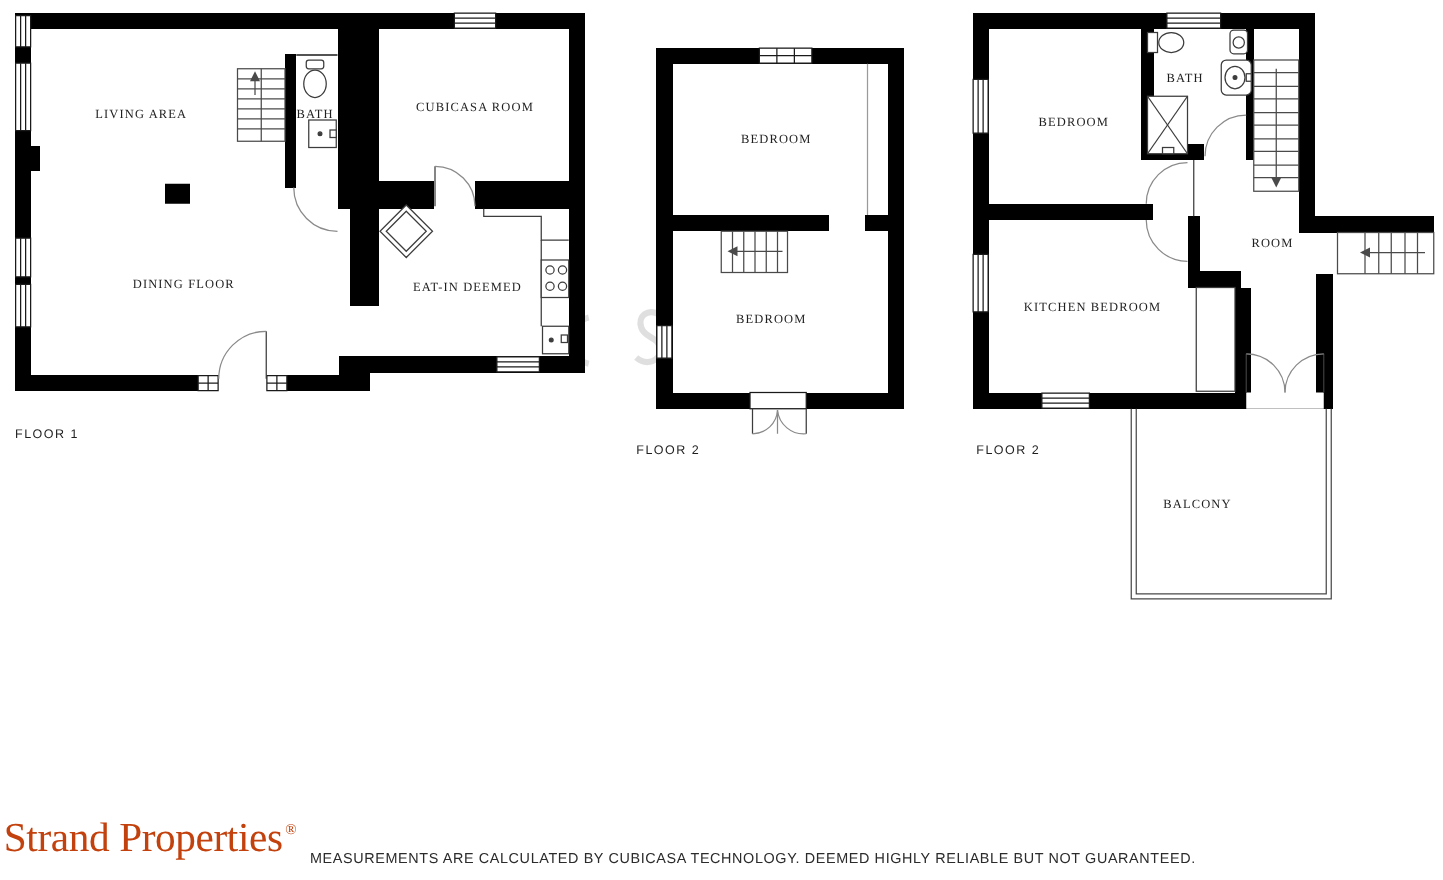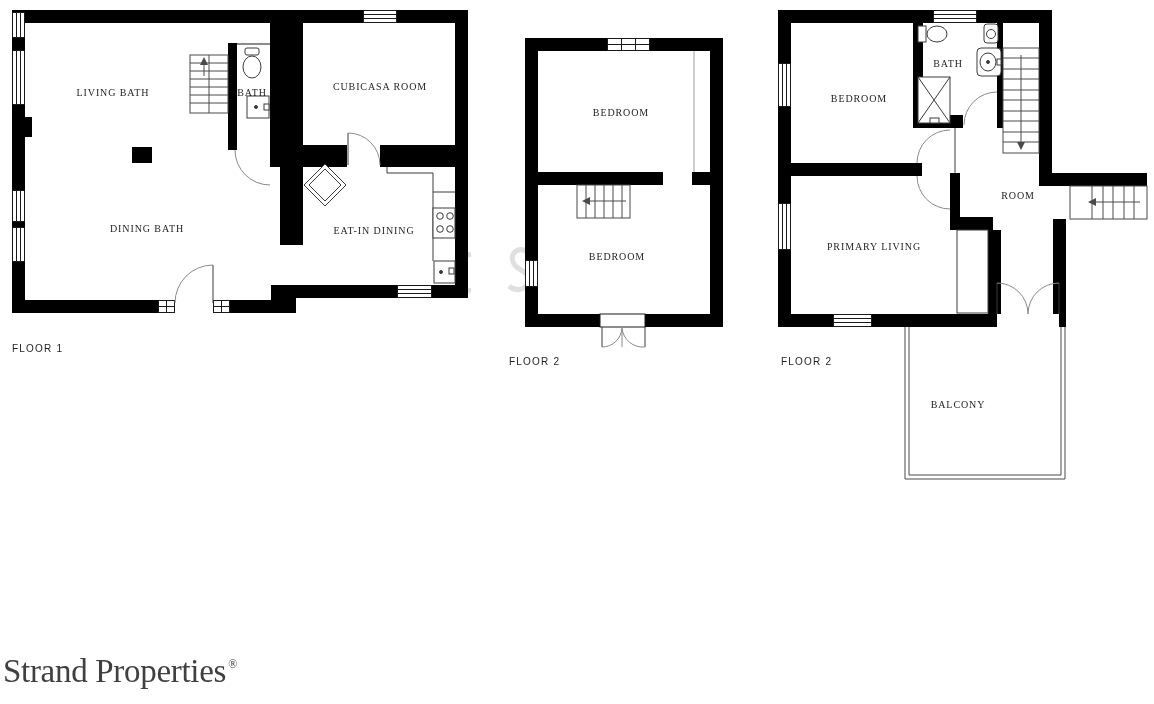--- a/index.html
+++ b/index.html
@@ -4,21 +4,21 @@
 <style>
   html,body{margin:0;padding:0;background:#fff;}
   .stage{position:relative;width:1154px;height:704px;background:#ffffff;overflow:hidden;
          font-family:"Liberation Sans",sans-serif;}
   svg{position:absolute;left:0;top:0;}
   .rlabel{position:absolute;transform:translate(-50%,-50%);font-size:10px;letter-spacing:.9px;
           color:#1f1f1f;white-space:nowrap;font-family:Liberation Serif, serif;}
   .flabel{position:absolute;transform:translateY(-50%);font-size:10px;letter-spacing:1.2px;
           color:#1f1f1f;white-space:nowrap;}
   .brand{position:absolute;left:3px;top:653px;font-family:"Liberation Serif","DejaVu Serif",serif;
-         font-size:33px;color:#404040;letter-spacing:-.3px;}
+         font-size:33px;color:#c2410c;letter-spacing:-.3px;}
   .brand .rmark{font-size:12px;vertical-align:14px;margin-left:2px;}
   .disclaimer{position:absolute;left:248px;top:681px;font-size:11.5px;letter-spacing:.5px;
               color:#2b2b2b;white-space:nowrap;}
 </style>
 </head>
 <body>
 
 <div class="stage">
 
 <svg width="1154" height="704" viewBox="0 0 1154 704">
@@ -284,32 +284,33 @@
       <path d="M1059 283 A31 31 0 0 0 1028 314"></path>
     </g>
 
     <g stroke="#4a4a4a" stroke-width="1" fill="none">
       <path d="M905 327 L905 479 L1065 479 L1065 327"></path>
       <path d="M909 327 L909 475 L1061 475 L1061 327"></path>
     </g>
   </g>
 </svg>
 
-<div class="rlabel" style="left:113px;top:92px">LIVING BATH</div>
+<div class="rlabel" style="left:113px;top:92px">LIVING AREA</div>
 <div class="rlabel" style="left:252px;top:92px">BATH</div>
 <div class="rlabel" style="left:380px;top:86px">CUBICASA ROOM</div>
-<div class="rlabel" style="left:147px;top:228px">DINING BATH</div>
-<div class="rlabel" style="left:374px;top:230px">EAT-IN DINING</div>
+<div class="rlabel" style="left:147px;top:228px">DINING FLOOR</div>
+<div class="rlabel" style="left:374px;top:230px">EAT-IN DEEMED</div>
 <div class="rlabel" style="left:621px;top:112px">BEDROOM</div>
 <div class="rlabel" style="left:617px;top:256px">BEDROOM</div>
 <div class="rlabel" style="left:859px;top:98px">BEDROOM</div>
 <div class="rlabel" style="left:948px;top:63px">BATH</div>
 <div class="rlabel" style="left:1018px;top:195px">ROOM</div>
-<div class="rlabel" style="left:874px;top:246px">PRIMARY LIVING</div>
+<div class="rlabel" style="left:874px;top:246px">KITCHEN BEDROOM</div>
 <div class="rlabel" style="left:958px;top:404px">BALCONY</div>
 
 <div class="flabel" style="left:12px;top:348px">FLOOR 1</div>
 <div class="flabel" style="left:509px;top:361px">FLOOR 2</div>
 <div class="flabel" style="left:781px;top:361px">FLOOR 2</div>
 
 <div class="brand"><span>Strand Properties</span><span class="rmark">®</span></div>
+<div class="disclaimer">MEASUREMENTS ARE CALCULATED BY CUBICASA TECHNOLOGY. DEEMED HIGHLY RELIABLE BUT NOT GUARANTEED.</div>
 
 </div>
 
 </body></html>

